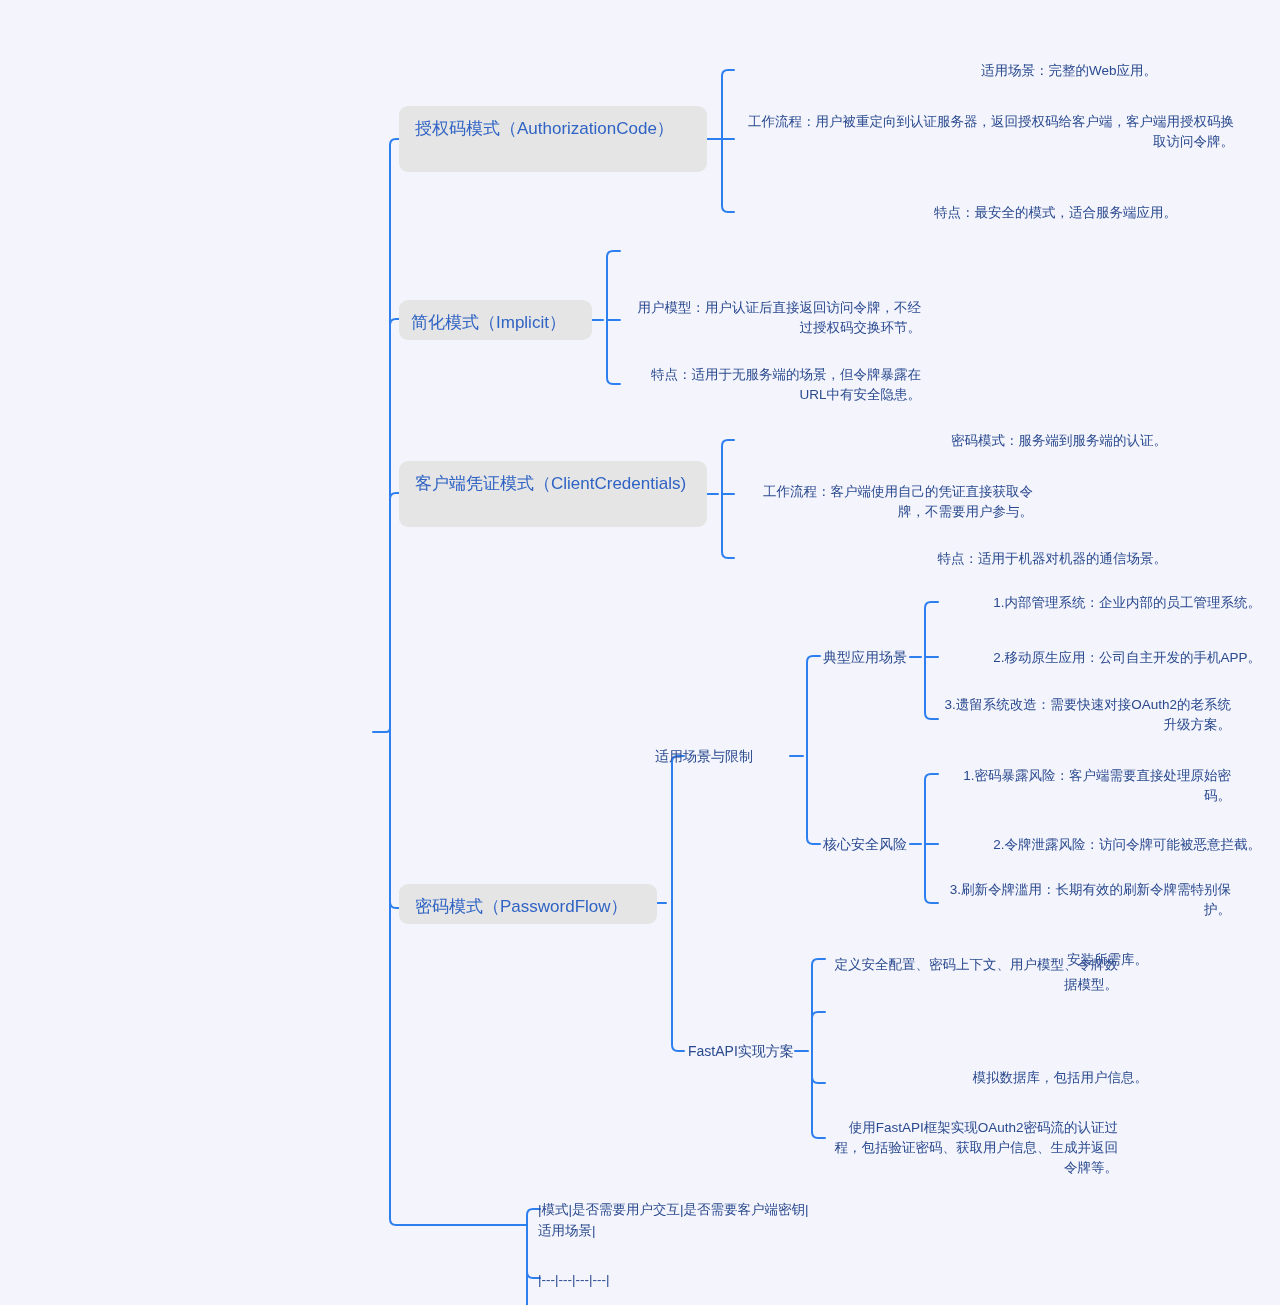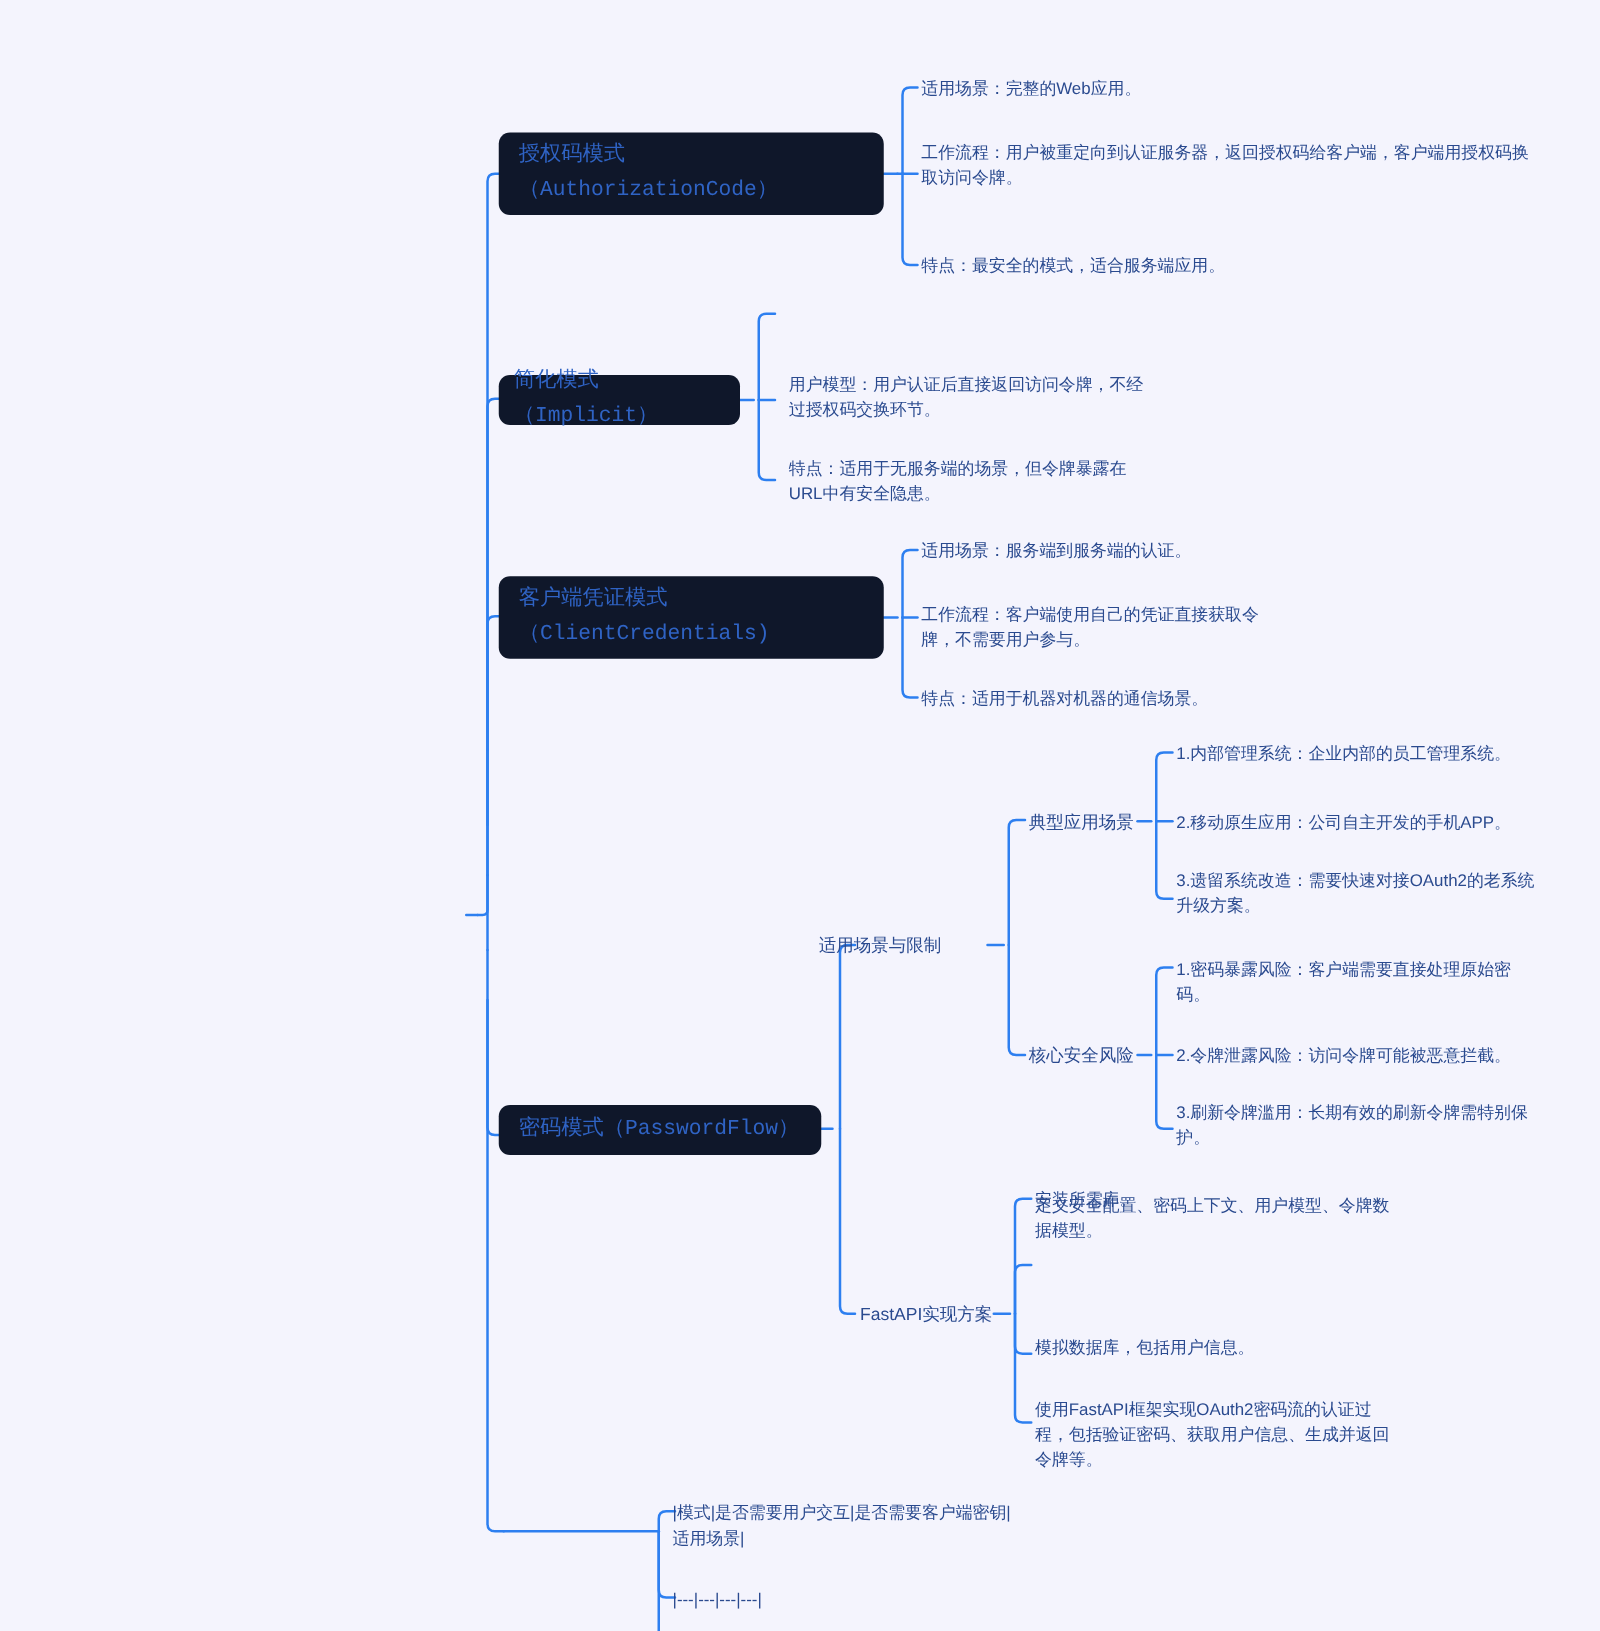--- a/index.html
+++ b/index.html
@@ -41,41 +41,40 @@
     color: #ffffff;
     font-size: 21px;
     line-height: 31px;
     text-align: center;
     letter-spacing: .3px;
   }
 
   
   .l1-node {
     position: absolute;
-    background: #0f172a;
+    background: #e5e5e5;
     border-radius: 9px;
     display: flex;
-    align-items: center;
     padding: 9px 16px;
     z-index: 3;
-    font-family: Liberation Mono, monospace;
   }
   .l1-node .txt {
     color: #2f63c4;
     font-size: 17px;
     line-height: 28px;
   }
 
   
   .leaf {
     position: absolute;
     color: #2a4a8f;
     font-size: 13.5px;
     line-height: 20px;
     z-index: 3;
+    text-align: right;
   }
   .mid {
     position: absolute;
     color: #2a4a8f;
     font-size: 14px;
     line-height: 21px;
     z-index: 3;
     white-space: nowrap;
   }
   .mono-leaf {
@@ -160,21 +159,21 @@
 
   <div class="l1-node" style="left:399px; top:300px; width:193px; height:40px;padding-left:12px;">
     <span class="txt">简化模式（Implicit）</span>
   </div>
   <div class="leaf" style="left:631px; top:298px; width:290px;">用户模型：用户认证后直接返回访问令牌，不经过授权码交换环节。</div>
   <div class="leaf" style="left:631px; top:365px; width:290px;">特点：适用于无服务端的场景，但令牌暴露在URL中有安全隐患。</div>
 
   <div class="l1-node" style="left:399px; top:461px; width:308px; height:66px;">
     <span class="txt">客户端凭证模式（ClientCredentials)</span>
   </div>
-  <div class="leaf" style="left:737px; top:431px; width:430px;">适用场景：服务端到服务端的认证。</div>
+  <div class="leaf" style="left:737px; top:431px; width:430px;">密码模式：服务端到服务端的认证。</div>
   <div class="leaf" style="left:737px; top:482px; width:296px;">工作流程：客户端使用自己的凭证直接获取令牌，不需要用户参与。</div>
   <div class="leaf" style="left:737px; top:549px; width:430px;">特点：适用于机器对机器的通信场景。</div>
 
   <div class="l1-node" style="left:399px; top:884px; width:258px; height:40px;">
     <span class="txt">密码模式（PasswordFlow）</span>
   </div>
 
   <div class="mid" style="left:655px; top:746px;">适用场景与限制</div>
 
   <div class="mid" style="left:823px; top:647px;">典型应用场景</div>

